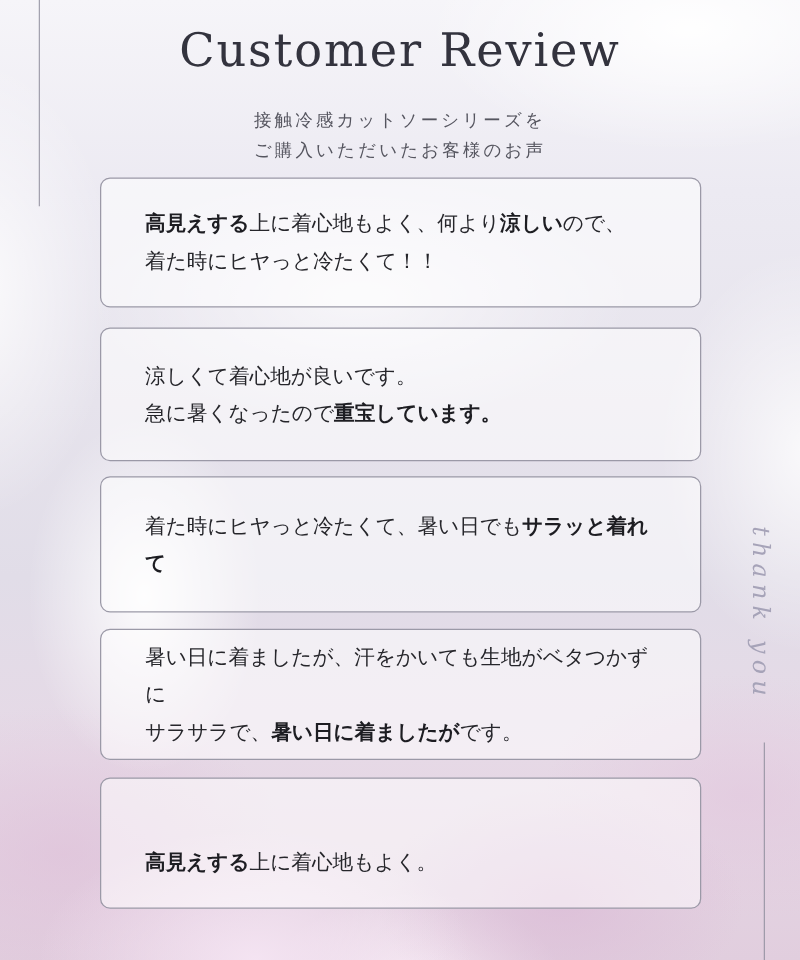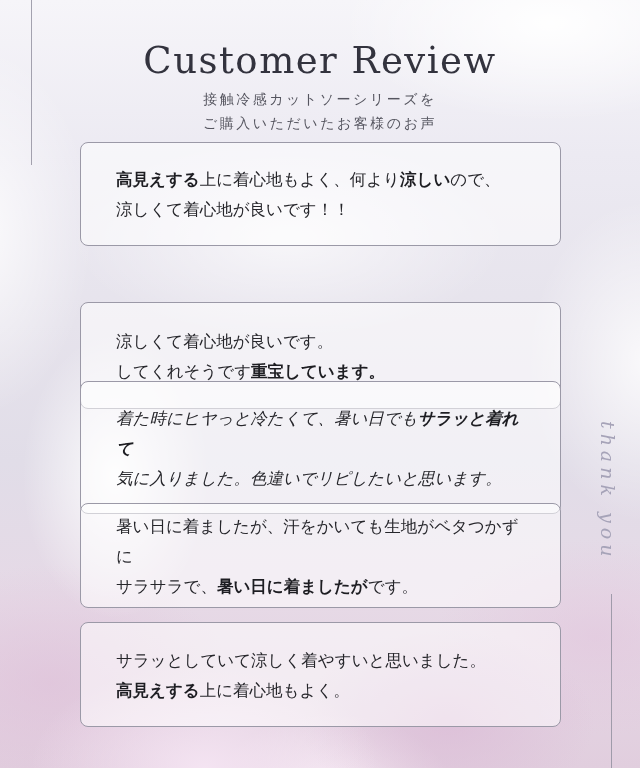--- a/index.html
+++ b/index.html
@@ -34,33 +34,33 @@
       radial-gradient(ellipse 170px 110px at 52% 103%, rgba(250,240,248,.9), rgba(250,240,248,0) 70%),
       linear-gradient(180deg,#f6f5f9 0%,#eceaf2 20%,#e6e3ec 42%,#e1dde8 60%,#e6d9e6 79%,#e1cede 100%);
   }
 
   .hairline-v{position:absolute;width:1px;background:var(--line);opacity:.8;}
   .line-topleft{left:31px;top:0;height:165px;}
   .line-right{left:611px;top:594px;height:174px;}
 
   .header{position:absolute;top:20px;left:0;width:100%;text-align:center;}
   .title{font-family:"DejaVu Serif","Liberation Serif",serif;font-weight:400;
-    font-size:37px;line-height:42px;letter-spacing:1.5px;color:var(--title);margin-top:20px;}
+    font-size:37px;line-height:42px;letter-spacing:1.5px;color:var(--title);}
   .subtitle{font-family:"DejaVu Serif","Liberation Serif",serif;font-size:14px;
-    line-height:24px;letter-spacing:2.5px;color:var(--subtitle);margin-top:5px;}
+    line-height:24px;letter-spacing:2.5px;color:var(--subtitle);margin-top:23px;}
 
   .review-card{position:absolute;left:80px;width:481px;
     background:rgba(255,255,255,.55);border:1px solid var(--card_border);
     border-radius:8px;display:flex;align-items:center;
     padding-left:35px;padding-right:28px;
     font-size:16.5px;line-height:30px;color:var(--review_text);}
   .review-card .b{font-weight:700;color:#1d1d22;}
   .card-1{top:142px;height:104px;}
-  .card-2{top:262px;height:107px;margin-top:40px;}
-  .card-3{top:381px;height:133px;font-style:italic;}
+  .card-2{top:262px;height:107px;}
+  .card-3{top:381px;height:109px;}
   .card-4{top:503px;height:105px;}
   .card-5{top:622px;height:105px;}
 
   .thank-you{position:absolute;left:597px;top:421px;height:172px;
     writing-mode:vertical-rl;font-family:"DejaVu Serif","Liberation Serif",serif;
     font-style:italic;font-size:19px;letter-spacing:5px;color:var(--script_text);}
 </style>
 </head>
 <body>
 
@@ -70,35 +70,35 @@
 
   <div class="header">
     <h1 class="title">Customer Review</h1>
     <div class="subtitle">
       <div>接触冷感カットソーシリーズを</div>
       <div>ご購入いただいたお客様のお声</div>
     </div>
   </div>
 
   <div class="review-card card-1">
-    <p><span class="b">高見えする</span><span>上に着心地もよく、何より</span><span class="b">涼しい</span><span>ので、</span><br><span>涼しくて着心地が良いです！！</span></p>
+    <p><span class="b">高見えする</span><span>上に着心地もよく、何より</span><span class="b">涼しい</span><span>ので、</span><br><span>着た時にヒヤっと冷たくて！！</span></p>
   </div>
 
   <div class="review-card card-2">
-    <p><span>涼しくて着心地が良いです。</span><br><span>してくれそうです</span><span class="b">重宝しています。</span></p>
+    <p><span>涼しくて着心地が良いです。</span><br><span>急に暑くなったので</span><span class="b">重宝しています。</span></p>
   </div>
 
   <div class="review-card card-3">
-    <p><span>着た時にヒヤっと冷たくて、暑い日でも</span><span class="b">サラッと着れて</span><br><span>気に入りました。色違いでリピしたいと思います。</span></p>
+    <p><span>着た時にヒヤっと冷たくて、暑い日でも</span><span class="b">サラッと着れて</span><br></p>
   </div>
 
   <div class="review-card card-4">
     <p><span>暑い日に着ましたが、汗をかいても生地がベタつかずに</span><br><span>サラサラで、</span><span class="b">暑い日に着ましたが</span><span>です。</span></p>
   </div>
 
   <div class="review-card card-5">
-    <p><span>サラッとしていて涼しく着やすいと思いました。</span><br><span class="b">高見えする</span><span>上に着心地もよく。</span></p>
+    <p><br><span class="b">高見えする</span><span>上に着心地もよく。</span></p>
   </div>
 
   <div class="thank-you">thank you</div>
   <div class="hairline-v line-right"></div>
 
 </div>
 
 </body></html>

